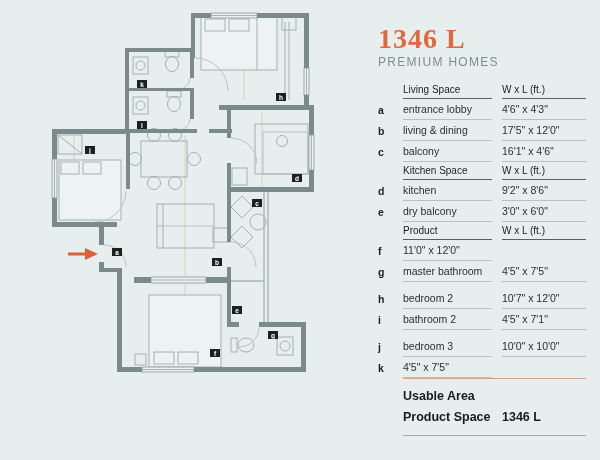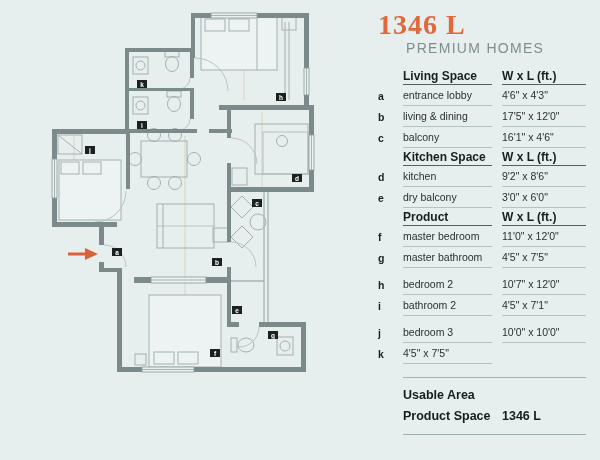--- a/index.html
+++ b/index.html
@@ -3,36 +3,36 @@
 <meta charset="utf-8">
 <style>
   html,body{margin:0;padding:0;}
   body{font-family:"Liberation Sans", sans-serif;}
   .stage{position:relative;width:600px;height:460px;background:#e7efee;overflow:hidden;}
 
   
   .plan{position:absolute;left:14px;top:0;}
 
   
-  .panel{position:absolute;left:378px;top:10px;width:208px;color:#1d2827;}
+  .panel{position:absolute;left:378px;top:24px;width:208px;color:#1d2827;}
   .title{font-family:"Liberation Serif", serif;font-weight:700;font-size:28px;line-height:30px;letter-spacing:1px;color:#e0683c;}
-  .subtitle{font-size:14px;line-height:15px;letter-spacing:1.3px;color:#7e8e8c;margin-top:1px;margin-left:28px;}
+  .subtitle{font-size:12px;line-height:15px;letter-spacing:1.3px;color:#7e8e8c;margin-top:1px;}
 
   .spec-table{margin-top:11px;}
   .r{display:grid;grid-template-columns:15px 1fr 84px;column-gap:10px;height:21px;align-items:stretch;}
   .r>div{display:flex;align-items:center;}
   .r .letter{font-size:10.5px;font-weight:700;color:#17211f;}
   .r .name,.r .dims{font-size:10.5px;color:#27312f;border-bottom:1px solid #b3c3c0;}
   .hdr{height:18px;}
-  .hdr .name,.hdr .dims{font-size:12px;font-weight:700;color:#14201e;border-bottom:1.5px solid #51625f;}
+  .hdr .name,.hdr .dims{font-size:10px;font-weight:400;color:#14201e;border-bottom:1.5px solid #51625f;}
   .sec{}
   .sec:first-child{margin-top:0;}
   .ggap{height:6px;}
 
-  .summary{margin-top:13px;margin-left:25px;border-top:1px solid #d7a188;border-bottom:1px solid #9dafac;padding:6px 0 8px;}
+  .summary{margin-left:25px;border-top:1px solid #d7a188;border-bottom:1px solid #9dafac;padding:6px 0 8px;}
   .sr{display:grid;grid-template-columns:1fr 84px;column-gap:10px;height:21px;align-items:center;}
   .sr div{font-size:12.5px;font-weight:700;color:#141e1c;}
 </style>
 </head>
 <body>
 
 <div class="stage">
 
   <svg class="plan" width="370" height="460" viewBox="0 0 370 460">
     <g stroke="#c89a6e" stroke-width="0.7" opacity="0.5">
@@ -276,21 +276,20 @@
       </div>
 
       <div class="sec">
         <div class="r hdr">
           <div class="letter"></div>
           <div class="name">Product</div>
           <div class="dims">W x L (ft.)</div>
         </div>
         <div class="r">
           <div class="letter">f</div>
-          <div class="name">master bedroom</div>
           <div class="dims">11'0" x 12'0"</div>
         </div>
         <div class="r">
           <div class="letter">g</div>
           <div class="name">master bathroom</div>
           <div class="dims">4'5" x 7'5"</div>
         </div>
         <div class="ggap"></div>
         <div class="r">
           <div class="letter">h</div>

